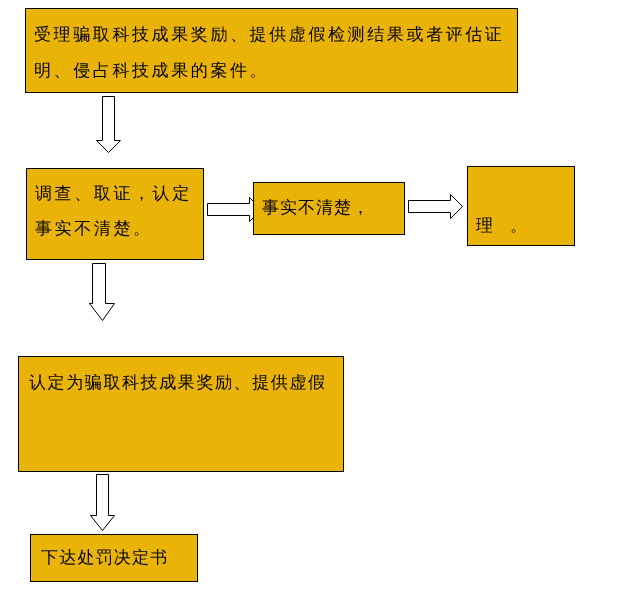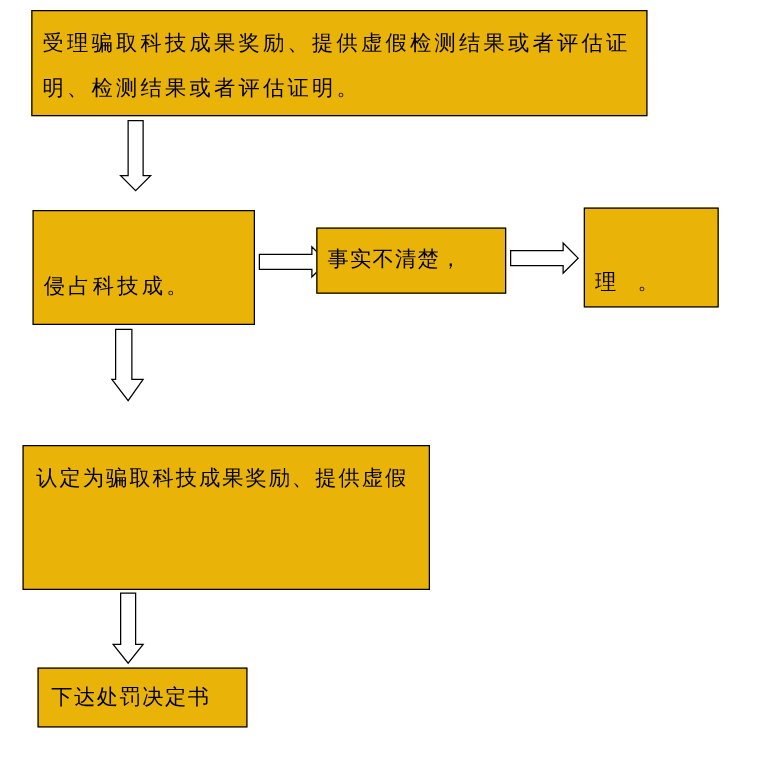--- a/index.html
+++ b/index.html
@@ -8,29 +8,30 @@
   .box { position: absolute; border: 1.5px solid #000; box-sizing: border-box; background: #eab308; }
   .txt { position: absolute; font-size: 17px; letter-spacing: 2.6px; white-space: nowrap; }
   svg.arrow { position: absolute; overflow: visible; }
   svg.arrow path { fill: #fff; stroke: #000; stroke-width: 1; }
 </style>
 </head>
 <body>
 
 <div class="box" style="left:25px;top:8px;width:493px;height:85px;">
   <div class="txt" style="left:8px;top:14px;">受理骗取科技成果奖励、提供虚假检测结果或者评估证</div>
-  <div class="txt" style="left:8px;top:50px;">明、检测结果或者评估证明。</div>
+  <div class="txt" style="left:8px;top:50px;">明、侵占科技成果的案件。</div>
 </div>
 
 <svg class="arrow" style="left:94px;top:96px;" width="30" height="58">
   <path d="M8.5,0.5 H20.5 V44.5 H26.5 L14.5,56.5 L2.5,44.5 H8.5 Z"></path>
 </svg>
 
 <div class="box" style="left:26px;top:168px;width:178px;height:92px;">
-  <div class="txt" style="left:8px;top:48px;">侵占科技成。</div>
+  <div class="txt" style="left:8px;top:13px;">调查、取证，认定</div>
+  <div class="txt" style="left:8px;top:48px;">事实不清楚。</div>
 </div>
 
 <svg class="arrow" style="left:207px;top:196px;" width="58" height="30">
   <path d="M0.5,7.5 H42.5 V1.5 L54.5,13.5 L42.5,25.5 V19.5 H0.5 Z"></path>
 </svg>
 
 <div class="box" style="left:253px;top:182px;width:152px;height:53px;">
   <div class="txt" style="left:8px;top:13px;letter-spacing:1px;">事实不清楚，</div>
 </div>
 

